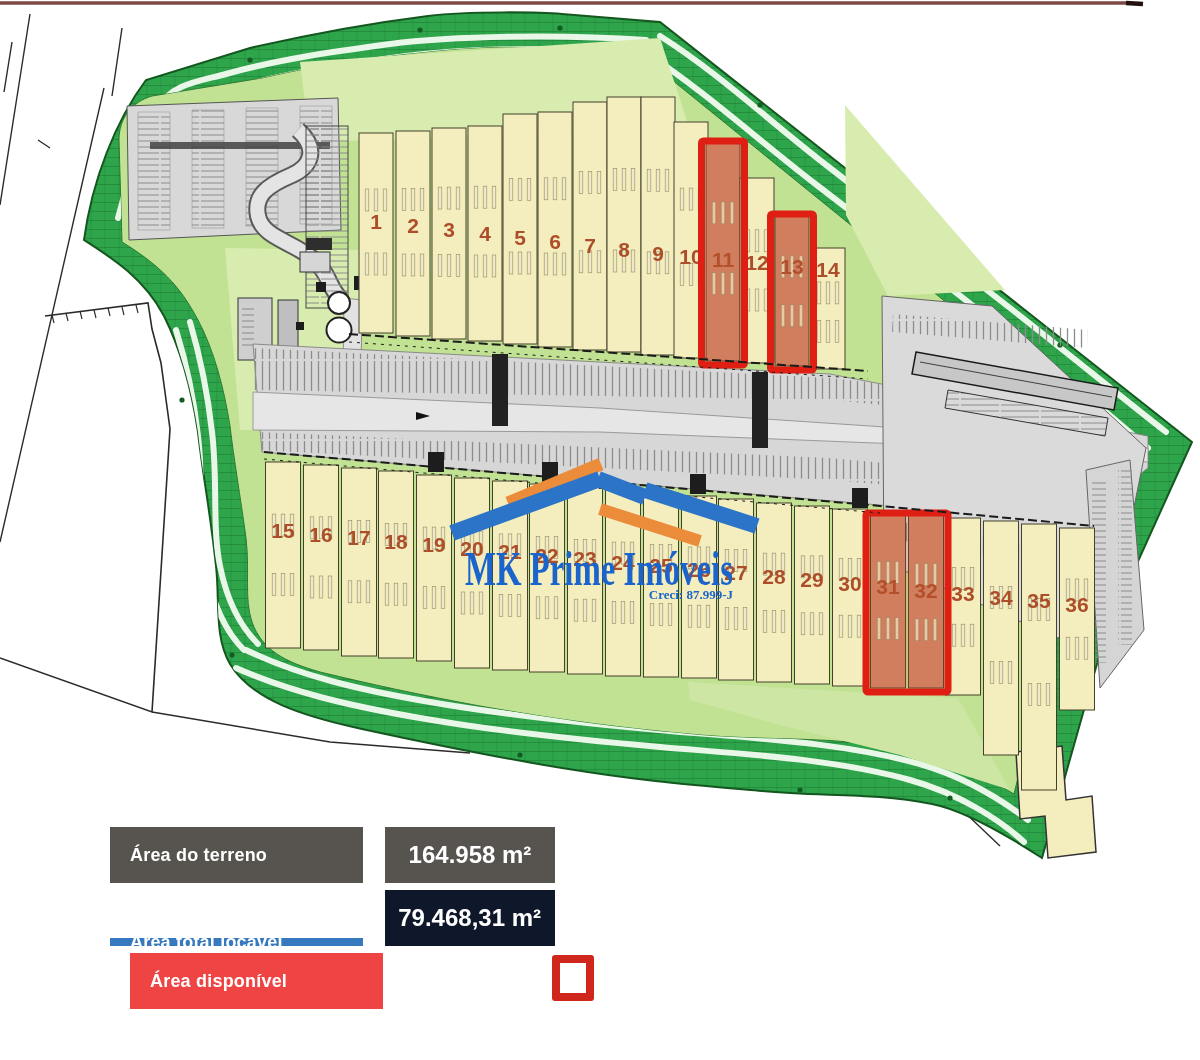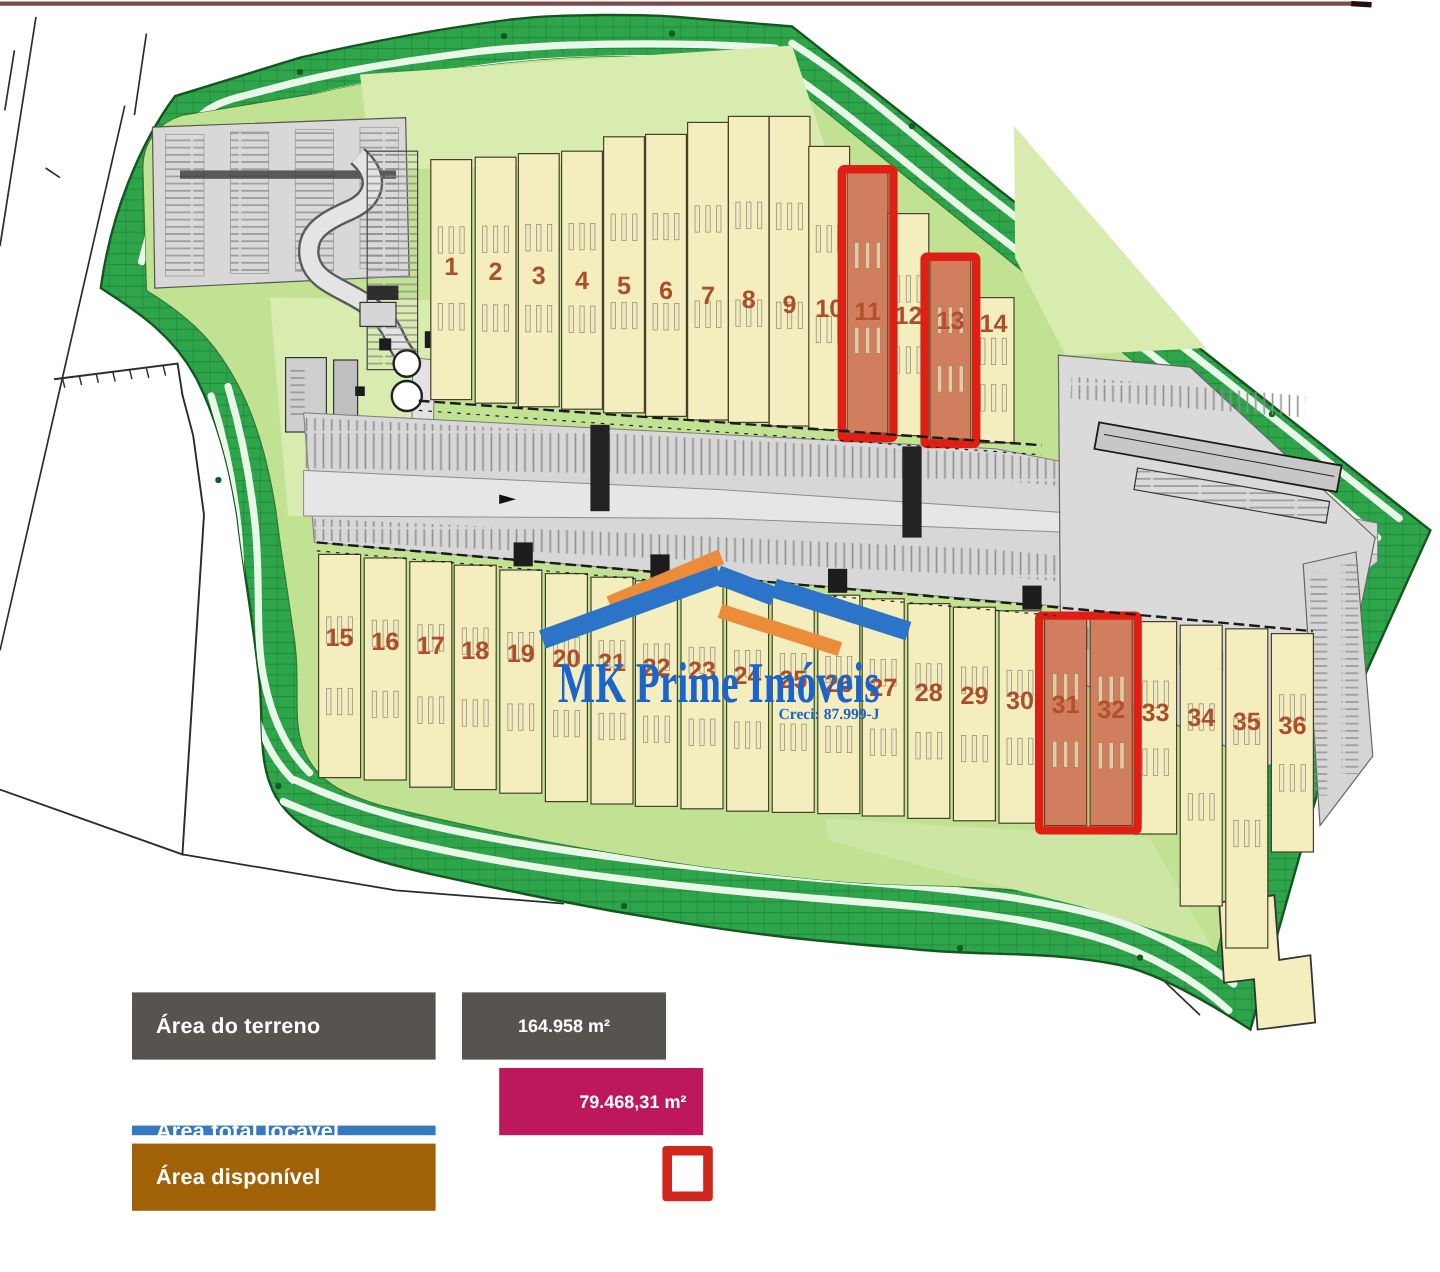--- a/index.html
+++ b/index.html
@@ -7,21 +7,21 @@
          font-family:"Liberation Sans",sans-serif;}
   #plan{position:absolute;left:0;top:0;}
   
   #legend{position:absolute;left:110px;top:827px;width:560px;height:200px;}
   .legend-row{display:flex;margin-bottom:7px;height:56px;gap:18px;}
   .legend-label{width:253px;margin-right:4px;display:flex;align-items:center;
                 padding-left:20px;box-sizing:border-box;color:#fff;font-weight:bold;
                 font-size:18px;letter-spacing:.2px;}
   .legend-value{width:170px;display:flex;align-items:center;justify-content:flex-end;
                 padding-right:14px;box-sizing:border-box;color:#fff;font-weight:bold;
-                font-size:15px;}
+                font-size:24px;}
   .legend-row:first-child .legend-value{justify-content:center;padding-right:0;}
   #legend-swatch{position:absolute;left:442px;top:128px;width:26px;height:30px;
                  background:#fff;border:8px solid #CF271B;border-radius:3px;}
   text{font-family:"Liberation Sans",sans-serif;}
   .logo-title{font-family:"Liberation Serif",serif;font-weight:bold;}
   .logo-creci{font-family:"Liberation Serif",serif;font-weight:bold;}
 </style>
 </head>
 <body>
 
@@ -564,21 +564,21 @@
   </g>
 </svg>
 
 <div id="legend">
   <div class="legend-row">
     <div class="legend-label" style="background-color: rgb(87, 84, 80);">Área do terreno</div>
     <div class="legend-value" style="background-color: rgb(87, 84, 80);">164.958 m²</div>
   </div>
   <div class="legend-row">
     <div class="legend-label" style="background-color: rgb(55, 121, 190); margin-top: 48px;">Área total locável</div>
-    <div class="legend-value" style="background-color: #be185d; margin-left: 31px;">79.468,31 m²</div>
+    <div class="legend-value" style="background-color: #0f172a;">79.468,31 m²</div>
   </div>
   <div class="legend-row">
-    <div class="legend-label" style="background-color: #a16207;">Área disponível</div>
+    <div class="legend-label" style="background-color: #ef4444; margin-left: 20px;">Área disponível</div>
   </div>
   <div id="legend-swatch" style="border-color: rgb(207, 39, 27);"></div>
 </div>
 
 </div>
 
 </body></html>

